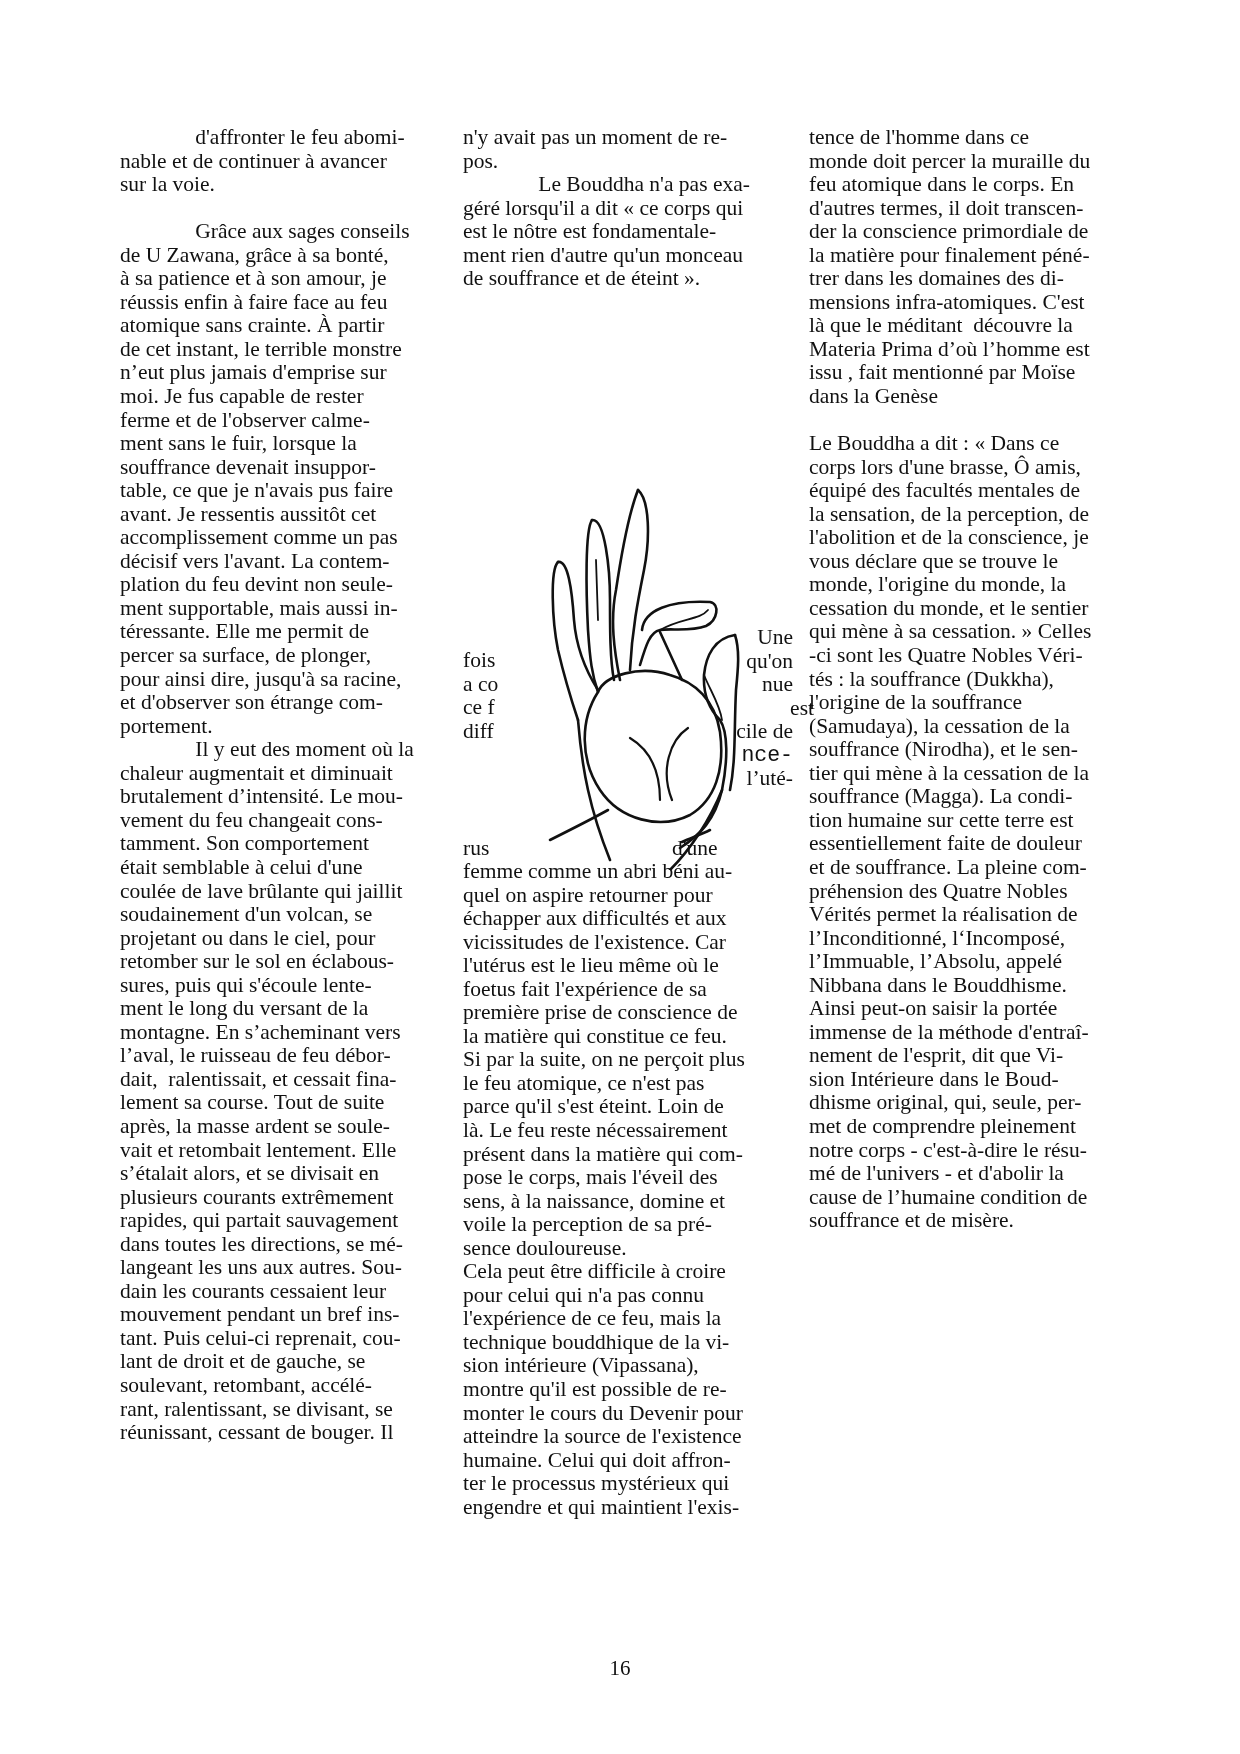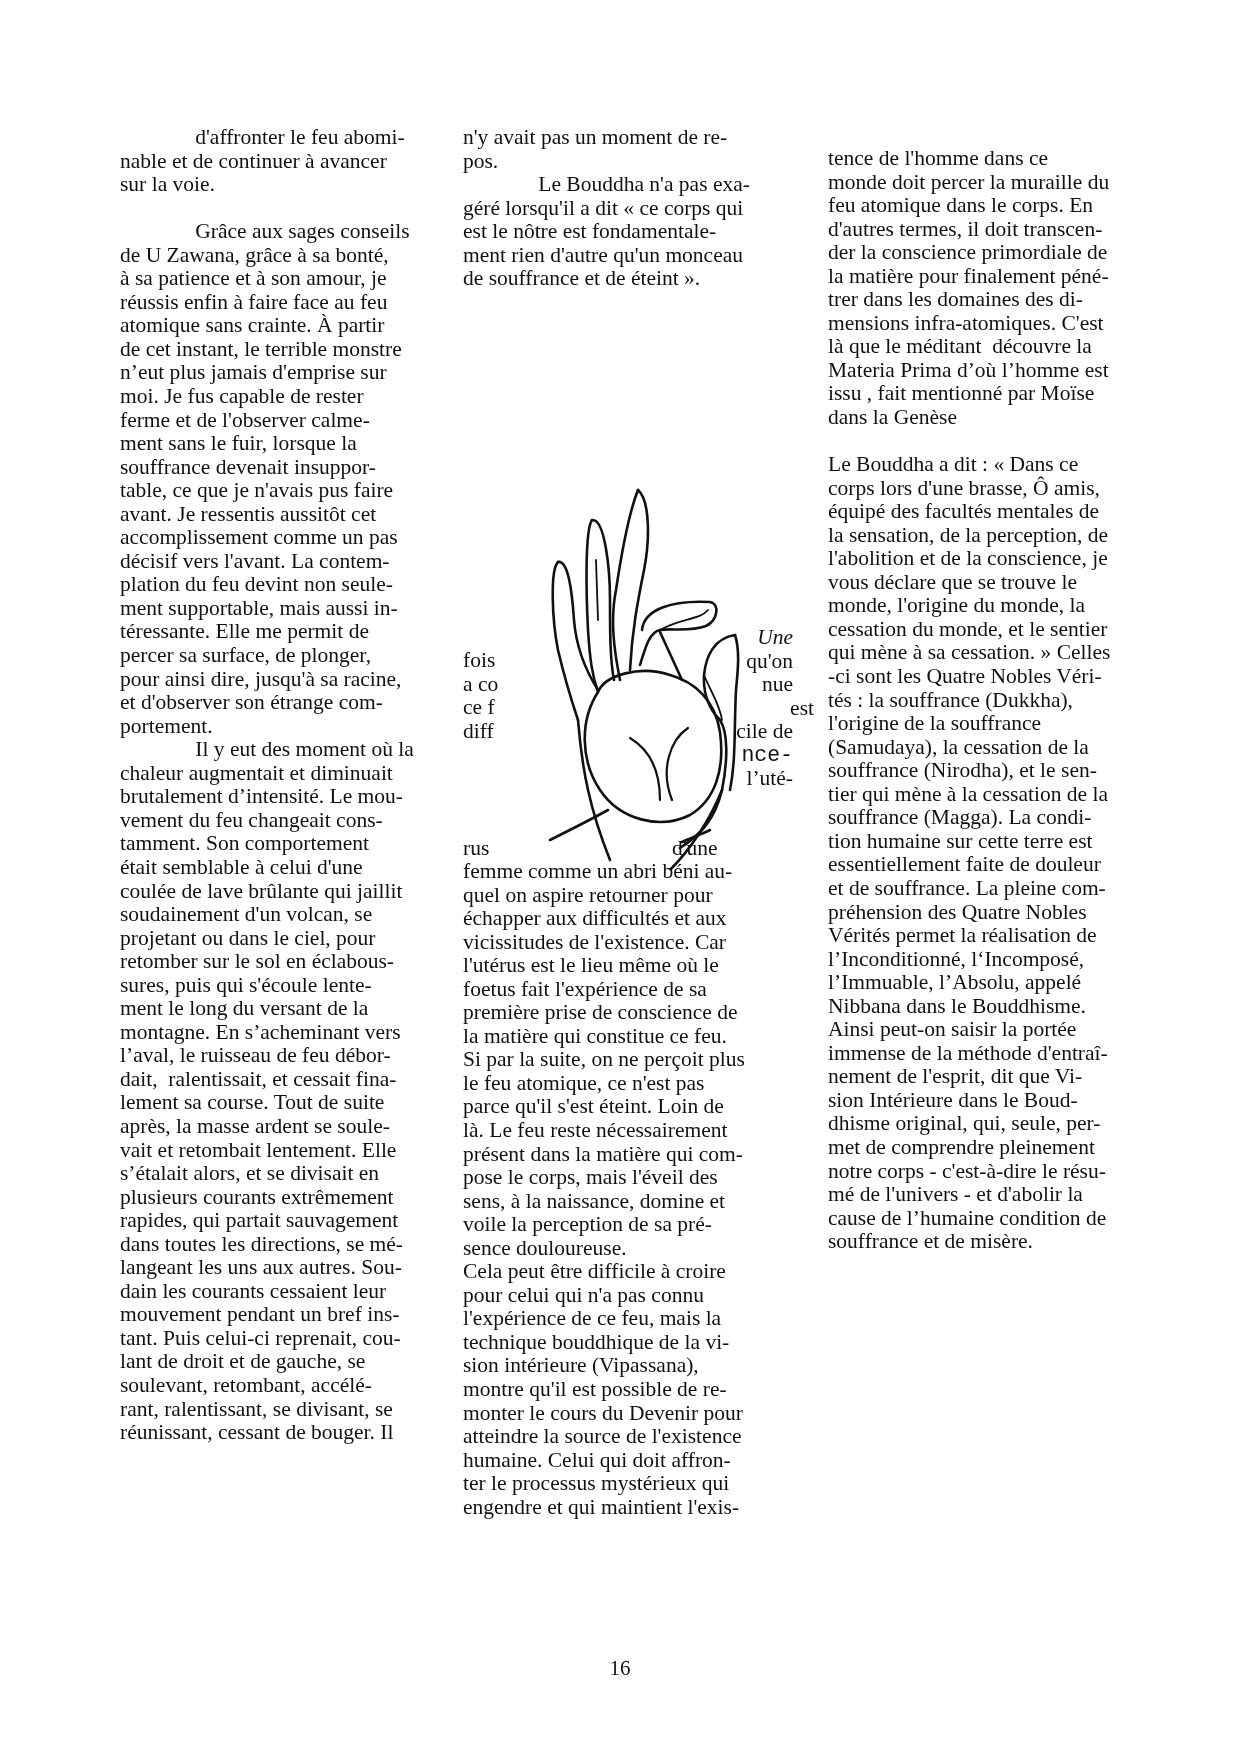--- a/index.html
+++ b/index.html
@@ -2,21 +2,21 @@
 <html><head>
 <meta charset="utf-8">
 <style>
   html, body { margin: 0; padding: 0; background: #ffffff; }
   body { width: 1240px; height: 1754px; position: relative; overflow: hidden;
          font-family: "Liberation Serif", "DejaVu Serif", serif; color: #111; }
   .col { position: absolute; top: 126px; font-size: 21.5px; line-height: 23.55px; white-space: pre; }
   .col .ln { display: block; height: 23.55px; }
   #col1 { left: 120px; width: 295px; }
   #col2 { left: 463px; width: 330px; }
-  #col3 { left: 828px; width: 330px; margin-top: 21px; }
+  #col3 { left: 809px; width: 330px; }
   .page-number { position: absolute; top: 1656px; left: 0; width: 1240px; text-align: center;
                  font-size: 21px; }
   #figure { position: absolute; left: 510px; top: 470px; width: 230px; height: 400px; background: transparent; }
   .wrapfrag { position: absolute; font-size: 21.5px; line-height: 23.55px; white-space: pre; }
 </style>
 </head>
 <body>
 
 <div id="col1" class="col"><span class="ln">              d'affronter le feu abomi-</span><span class="ln">nable et de continuer à avancer</span><span class="ln">sur la voie.</span><span class="ln">&nbsp;</span><span class="ln">              Grâce aux sages conseils</span><span class="ln">de U Zawana, grâce à sa bonté,</span><span class="ln">à sa patience et à son amour, je</span><span class="ln">réussis enfin à faire face au feu</span><span class="ln">atomique sans crainte. À partir</span><span class="ln">de cet instant, le terrible monstre</span><span class="ln">n’eut plus jamais d'emprise sur</span><span class="ln">moi. Je fus capable de rester</span><span class="ln">ferme et de l'observer calme-</span><span class="ln">ment sans le fuir, lorsque la</span><span class="ln">souffrance devenait insuppor-</span><span class="ln">table, ce que je n'avais pus faire</span><span class="ln">avant. Je ressentis aussitôt cet</span><span class="ln">accomplissement comme un pas</span><span class="ln">décisif vers l'avant. La contem-</span><span class="ln">plation du feu devint non seule-</span><span class="ln">ment supportable, mais aussi in-</span><span class="ln">téressante. Elle me permit de</span><span class="ln">percer sa surface, de plonger,</span><span class="ln">pour ainsi dire, jusqu'à sa racine,</span><span class="ln">et d'observer son étrange com-</span><span class="ln">portement.</span><span class="ln">              Il y eut des moment où la</span><span class="ln">chaleur augmentait et diminuait</span><span class="ln">brutalement d’intensité. Le mou-</span><span class="ln">vement du feu changeait cons-</span><span class="ln">tamment. Son comportement</span><span class="ln">était semblable à celui d'une</span><span class="ln">coulée de lave brûlante qui jaillit</span><span class="ln">soudainement d'un volcan, se</span><span class="ln">projetant ou dans le ciel, pour</span><span class="ln">retomber sur le sol en éclabous-</span><span class="ln">sures, puis qui s'écoule lente-</span><span class="ln">ment le long du versant de la</span><span class="ln">montagne. En s’acheminant vers</span><span class="ln">l’aval, le ruisseau de feu débor-</span><span class="ln">dait,  ralentissait, et cessait fina-</span><span class="ln">lement sa course. Tout de suite</span><span class="ln">après, la masse ardent se soule-</span><span class="ln">vait et retombait lentement. Elle</span><span class="ln">s’étalait alors, et se divisait en</span><span class="ln">plusieurs courants extrêmement</span><span class="ln">rapides, qui partait sauvagement</span><span class="ln">dans toutes les directions, se mé-</span><span class="ln">langeant les uns aux autres. Sou-</span><span class="ln">dain les courants cessaient leur</span><span class="ln">mouvement pendant un bref ins-</span><span class="ln">tant. Puis celui-ci reprenait, cou-</span><span class="ln">lant de droit et de gauche, se</span><span class="ln">soulevant, retombant, accélé-</span><span class="ln">rant, ralentissant, se divisant, se</span><span class="ln">réunissant, cessant de bouger. Il</span></div>
 <div id="col2" class="col"><span class="ln">n'y avait pas un moment de re-</span><span class="ln">pos.</span><span class="ln">              Le Bouddha n'a pas exa-</span><span class="ln">géré lorsqu'il a dit « ce corps qui</span><span class="ln">est le nôtre est fondamentale-</span><span class="ln">ment rien d'autre qu'un monceau</span><span class="ln">de souffrance et de éteint ».</span></div>
@@ -57,19 +57,19 @@
   <path d="M200 360 C190 365 180 368 172 372"></path>
 </svg>
 
 <div class="page-number">16</div>
 
 <div class="col" style="left: 463px; top: 860px;"><span class="ln">femme comme un abri béni au-</span><span class="ln">quel on aspire retourner pour</span><span class="ln">échapper aux difficultés et aux</span><span class="ln">vicissitudes de l'existence. Car</span><span class="ln">l'utérus est le lieu même où le</span><span class="ln">foetus fait l'expérience de sa</span><span class="ln">première prise de conscience de</span><span class="ln">la matière qui constitue ce feu.</span><span class="ln">Si par la suite, on ne perçoit plus</span><span class="ln">le feu atomique, ce n'est pas</span><span class="ln">parce qu'il s'est éteint. Loin de</span><span class="ln">là. Le feu reste nécessairement</span><span class="ln">présent dans la matière qui com-</span><span class="ln">pose le corps, mais l'éveil des</span><span class="ln">sens, à la naissance, domine et</span><span class="ln">voile la perception de sa pré-</span><span class="ln">sence douloureuse.</span><span class="ln">Cela peut être difficile à croire</span><span class="ln">pour celui qui n'a pas connu</span><span class="ln">l'expérience de ce feu, mais la</span><span class="ln">technique bouddhique de la vi-</span><span class="ln">sion intérieure (Vipassana),</span><span class="ln">montre qu'il est possible de re-</span><span class="ln">monter le cours du Devenir pour</span><span class="ln">atteindre la source de l'existence</span><span class="ln">humaine. Celui qui doit affron-</span><span class="ln">ter le processus mystérieux qui</span><span class="ln">engendre et qui maintient l'exis-</span></div>
 <div class="wrapfrag" style="left: 463px; top: 649px;">fois</div>
 <div class="wrapfrag" style="left: 463px; top: 672.55px;">a co</div>
 <div class="wrapfrag" style="left: 463px; top: 696.1px;">ce f</div>
 <div class="wrapfrag" style="left: 463px; top: 719.65px;">diff</div>
-<div class="wrapfrag" style="right: 447px; top: 626px; text-align: right; font-style: italic;">Une</div>
+<div class="wrapfrag" style="right: 447px; top: 626px; text-align: right;">Une</div>
 <div class="wrapfrag" style="right: 447px; top: 649.55px; text-align: right;">qu'on</div>
 <div class="wrapfrag" style="right: 447px; top: 673.1px; text-align: right;">nue</div>
 <div class="wrapfrag" style="right: 426px; top: 696.65px; text-align: right;">est</div>
 <div class="wrapfrag" style="right: 447px; top: 720.2px; text-align: right;">cile de</div>
 <div class="wrapfrag" style="right: 447px; top: 743.75px; text-align: right; font-family: Liberation Mono, monospace;">nce-</div>
 <div class="wrapfrag" style="right: 447px; top: 767.3px; text-align: right;">l’uté-</div>
 
 </body></html>

